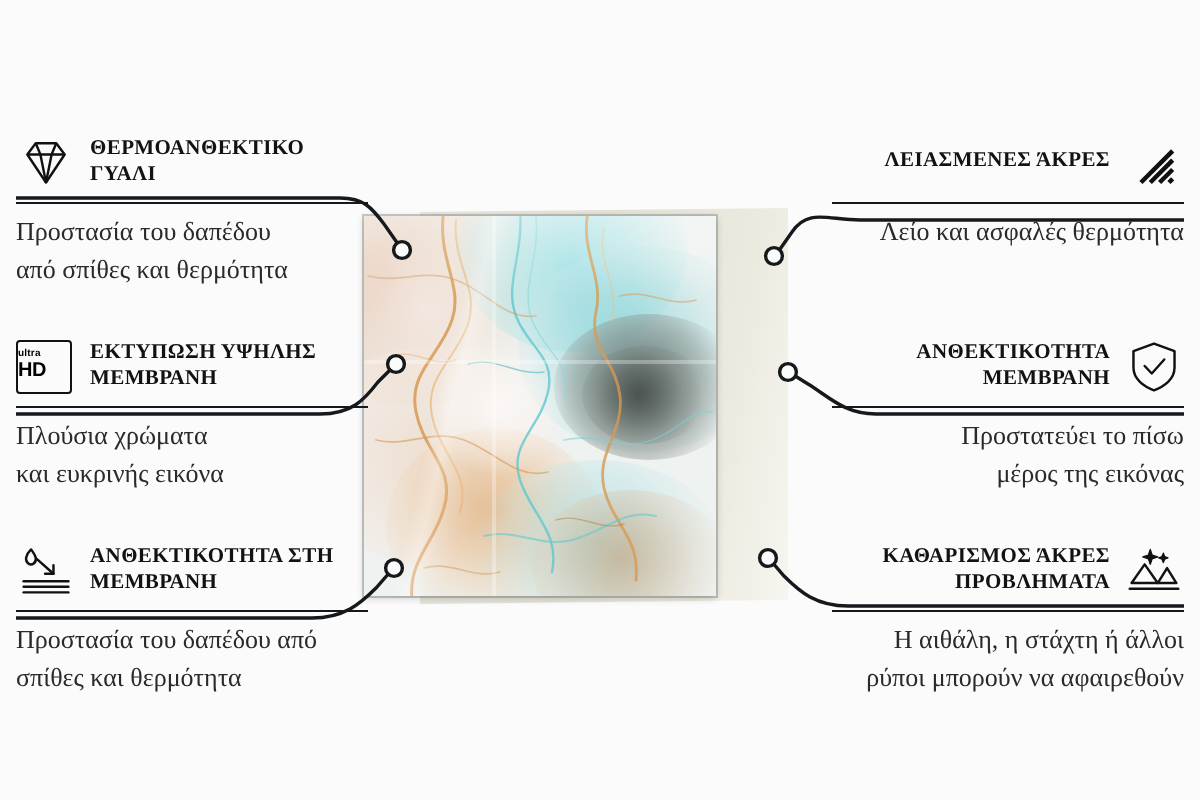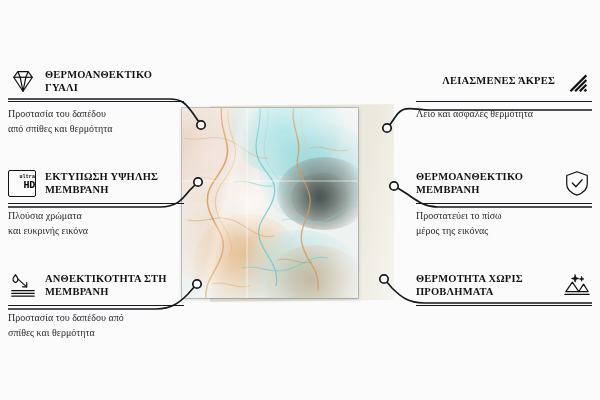--- a/index.html
+++ b/index.html
@@ -32,39 +32,39 @@
     background:
       linear-gradient(103deg,rgba(255,255,255,0) 26%,rgba(255,255,255,.34) 30%,rgba(255,255,255,.10) 34%,rgba(255,255,255,0) 38%),
       linear-gradient(180deg,rgba(255,255,255,.30) 0%,rgba(255,255,255,0) 22%);
     pointer-events:none;
   }
   .mullion{position:absolute;background:rgba(255,255,255,.30);pointer-events:none;}
 
   
   .feat{position:absolute;width:176px;}
   .feat.left{left:8px;text-align:left;}
-  .feat.right{right:8px;text-align:left;}
+  .feat.right{right:8px;text-align:right;}
 
   .head{display:flex;align-items:center;gap:7px;min-height:34px;}
   .feat.right .head{flex-direction:row-reverse;}
   .title{
     font-size:10.5px;font-weight:700;letter-spacing:.2px;color:#121212;
     line-height:1.28;font-family:"Liberation Serif",serif;
   }
   .rule{height:1.4px;background:#15191c;margin:3px 0 5px;width:100%;}
   .desc{
-    font-size:10px;line-height:1.42;color:#2a2a2a;
+    font-size:13px;line-height:1.42;color:#2a2a2a;
     font-family:"Liberation Serif",serif;
   }
   .ico{flex:0 0 auto;width:30px;height:28px;display:block;}
 
   .hd-badge{
     width:26px;height:25px;border:1.4px solid #111;border-radius:2px;
-    display:flex;flex-direction:column;align-items:flex-end;justify-content:center;
-    font-family:Liberation Mono, monospace;line-height:1;
+    display:flex;flex-direction:column;align-items:flex-start;justify-content:center;
+    font-family:Liberation Sans, sans-serif;line-height:1;
   }
   .hd-badge .u{font-size:5px;font-weight:700;letter-spacing:.1px;}
   .hd-badge .h{font-size:10px;font-weight:700;letter-spacing:-.2px;margin-top:1px;}
 
   svg.connectors{position:absolute;left:0;top:0;width:600px;height:400px;pointer-events:none;}
 </style>
 </head>
 <body>
 
 <div id="stage">
@@ -195,35 +195,36 @@
   </div>
 
   <div class="feat right" style="top:166px;">
     <div class="head">
       <svg class="ico" viewBox="0 0 32 30">
         <g fill="none" stroke="#111" stroke-width="1.3" stroke-linecap="round" stroke-linejoin="round">
           <path d="M16 3 L27 7 V16 C27 22 21.5 26 16 28 C10.5 26 5 22 5 16 V7 Z"></path>
           <path d="M11 15 L14.8 19 L21.5 11.5"></path>
         </g>
       </svg>
-      <div class="title">ΘΕΡΜΟΑΝΘΕΚΤΙΚΟ ΜΕΜΒΡΑΝΗ</div>
+      <div class="title">ΑΝΘΕΚΤΙΚΟΤΗΤΑ ΜΕΜΒΡΑΝΗ</div>
     </div>
     <div class="rule"></div>
     <div class="desc">Προστατεύει το πίσω<br>μέρος της εικόνας</div>
   </div>
 
   <div class="feat right" style="top:268px;">
     <div class="head">
       <svg class="ico" viewBox="0 0 32 30">
         <g fill="none" stroke="#111" stroke-width="1.3" stroke-linecap="round" stroke-linejoin="round">
           <path d="M4 22 L11 12 L18 22 Z"></path>
           <path d="M18 22 L23 14 L28 22 Z"></path>
           <path d="M3 25 L29 25"></path>
           <path d="M14 4 L15 7 L18 8 L15 9 L14 12 L13 9 L10 8 L13 7 Z" fill="#111" stroke-width=".7"></path>
           <path d="M21 6 L21.7 7.8 L23.5 8.5 L21.7 9.2 L21 11 L20.3 9.2 L18.5 8.5 L20.3 7.8 Z" fill="#111" stroke-width=".7"></path>
         </g>
       </svg>
-      <div class="title">ΘΕΡΜΟΤΗΤΑ ΧΩΡΙΣ ΠΡΟΒΛΗΜΑΤΑ</div>
-    </div>
-    <div class="rule"></div>
+      <div class="title">ΚΑΘΑΡΙΣΜΟΣ ΆΚΡΕΣ ΠΡΟΒΛΗΜΑΤΑ</div>
+    </div>
+    <div class="rule"></div>
+    <div class="desc">Η αιθάλη, η στάχτη ή άλλοι<br>ρύποι μπορούν να αφαιρεθούν</div>
   </div>
 
 </div>
 
 </body></html>

